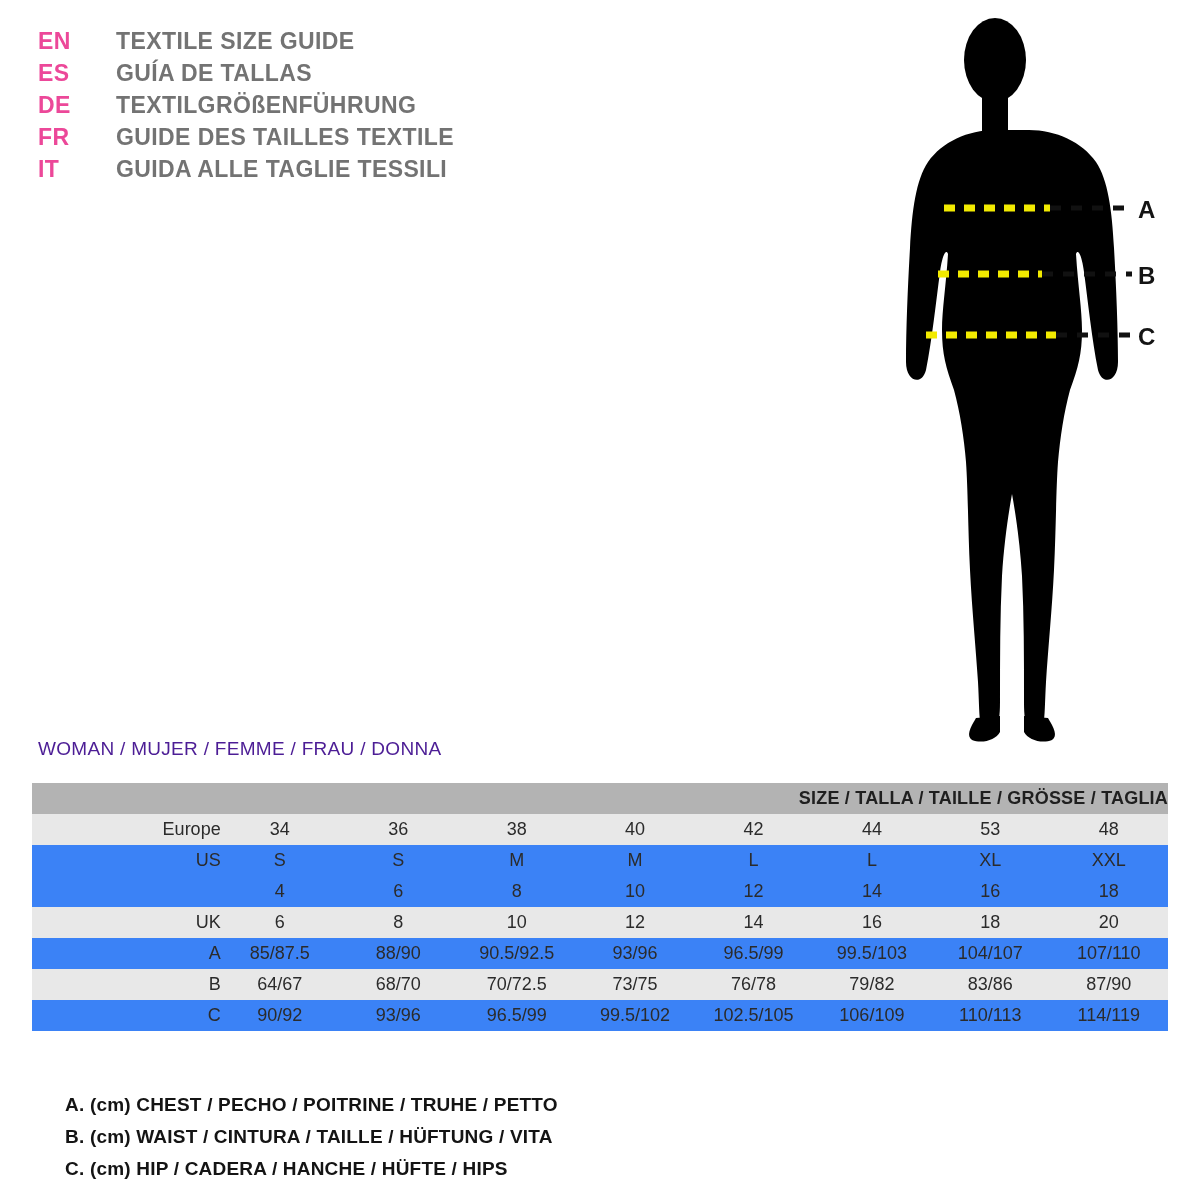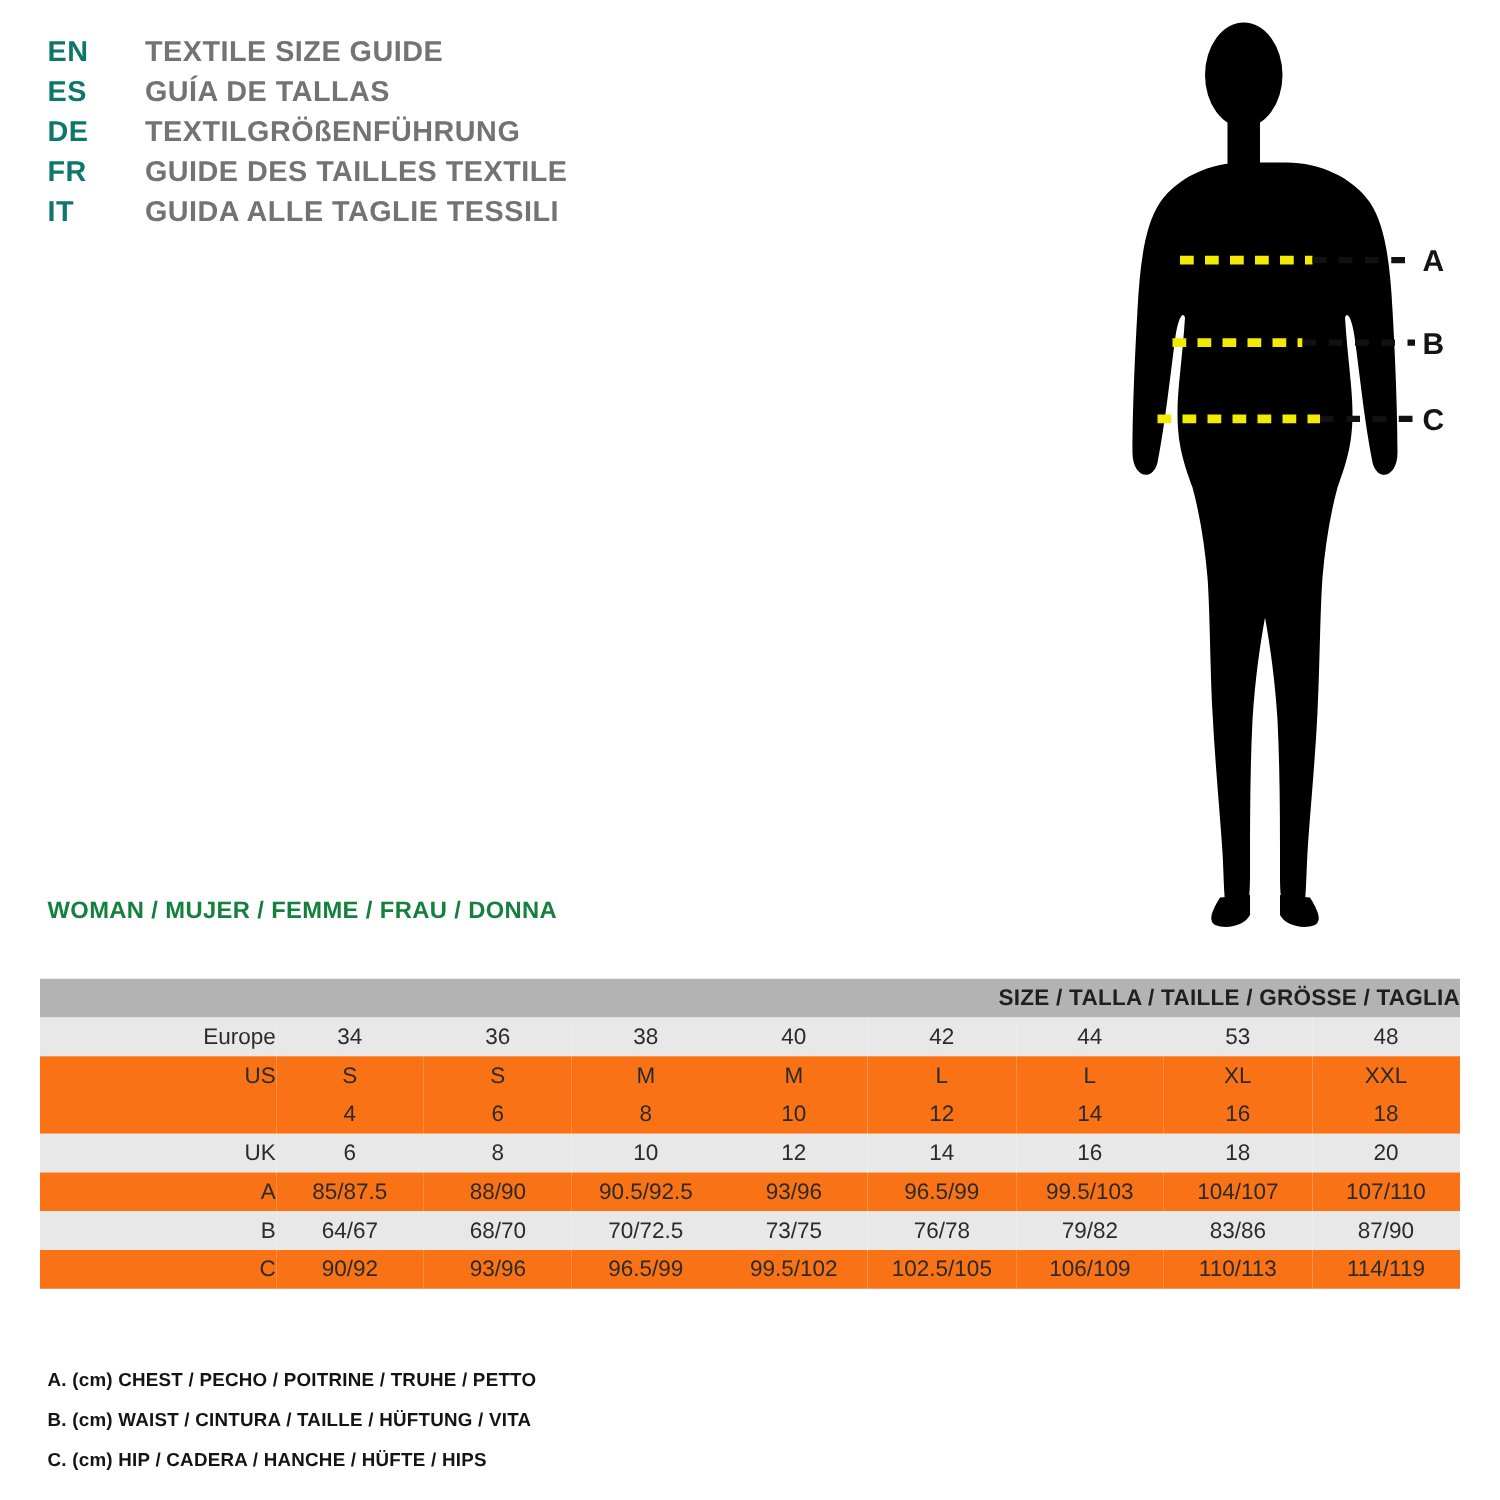--- a/index.html
+++ b/index.html
@@ -26,21 +26,21 @@
   .title-row {
     display: flex;
     align-items: baseline;
     height: 32px;
   }
   .title-lang {
     width: 78px;
     font-size: 23px;
     font-weight: bold;
     letter-spacing: 0.4px;
-    color: #0f766e;
+    color: #ec4899;
   }
   .title-text {
     font-size: 23px;
     font-weight: bold;
     letter-spacing: 0.4px;
     color: #737373;
     white-space: nowrap;
   }
 
   
@@ -60,25 +60,25 @@
     position: absolute;
     font-size: 24px;
     font-weight: bold;
     color: #141414;
   }
 
   
   #section-heading {
     position: absolute;
     left: 38px;
-    top: 718px;
+    top: 738px;
     font-size: 19px;
-    font-weight: bold;
+    font-weight: normal;
     letter-spacing: 0.3px;
-    color: #15803d;
+    color: #4c1d95;
   }
 
   
   #size-table {
     position: absolute;
     left: 32px;
     top: 783px;
     width: 1136px;
     border-collapse: collapse;
     font-size: 18px;
@@ -94,47 +94,48 @@
     background: #b3b3b3;
     font-weight: bold;
     color: #1f1f1f;
     font-size: 18px;
     letter-spacing: 0.2px;
   }
   #size-table tr.shaded td {
     background: #e8e8e8;
   }
   #size-table tr.plain td {
-    background: #f97316;
+    background: #3b82f6;
   }
   td.rowlabel {
     text-align: right;
     padding-left: 10px;
     width: 188px;
   }
   td.val {
     text-align: center;
     width: 118px;
   }
 
   
   #legend {
     position: absolute;
     left: 38px;
     top: 1089px;
     width: 800px;
   }
   .legend-line {
-    font-size: 15px;
+    font-size: 19px;
     font-weight: bold;
     letter-spacing: 0.2px;
     color: #141414;
     height: 32px;
     line-height: 32px;
     white-space: nowrap;
+    margin-left: 27px;
   }
 </style>
 </head>
 <body>
 
 <div id="title-block">
   <div class="title-row">
     <span class="title-lang">EN</span>
     <span class="title-text">TEXTILE SIZE GUIDE</span>
   </div>

